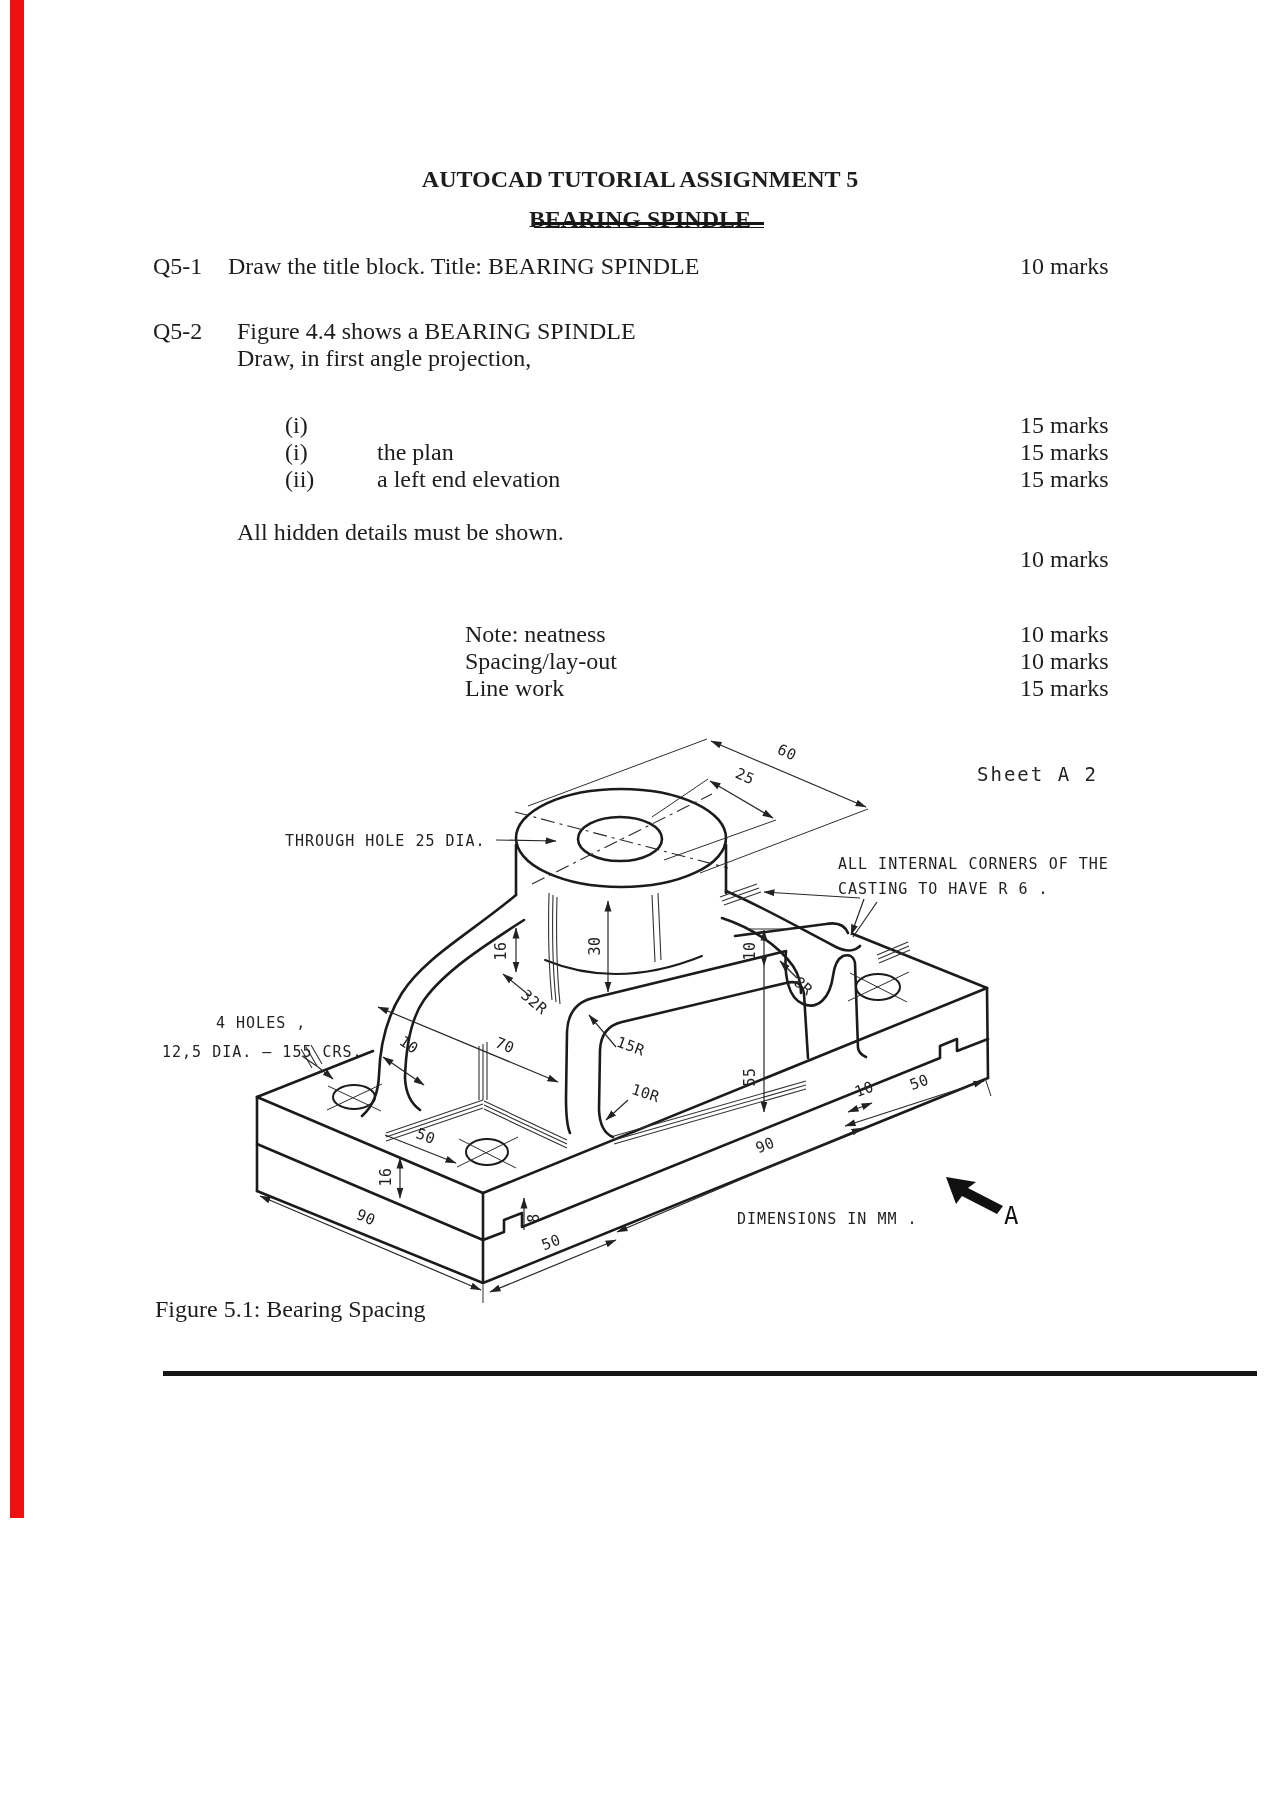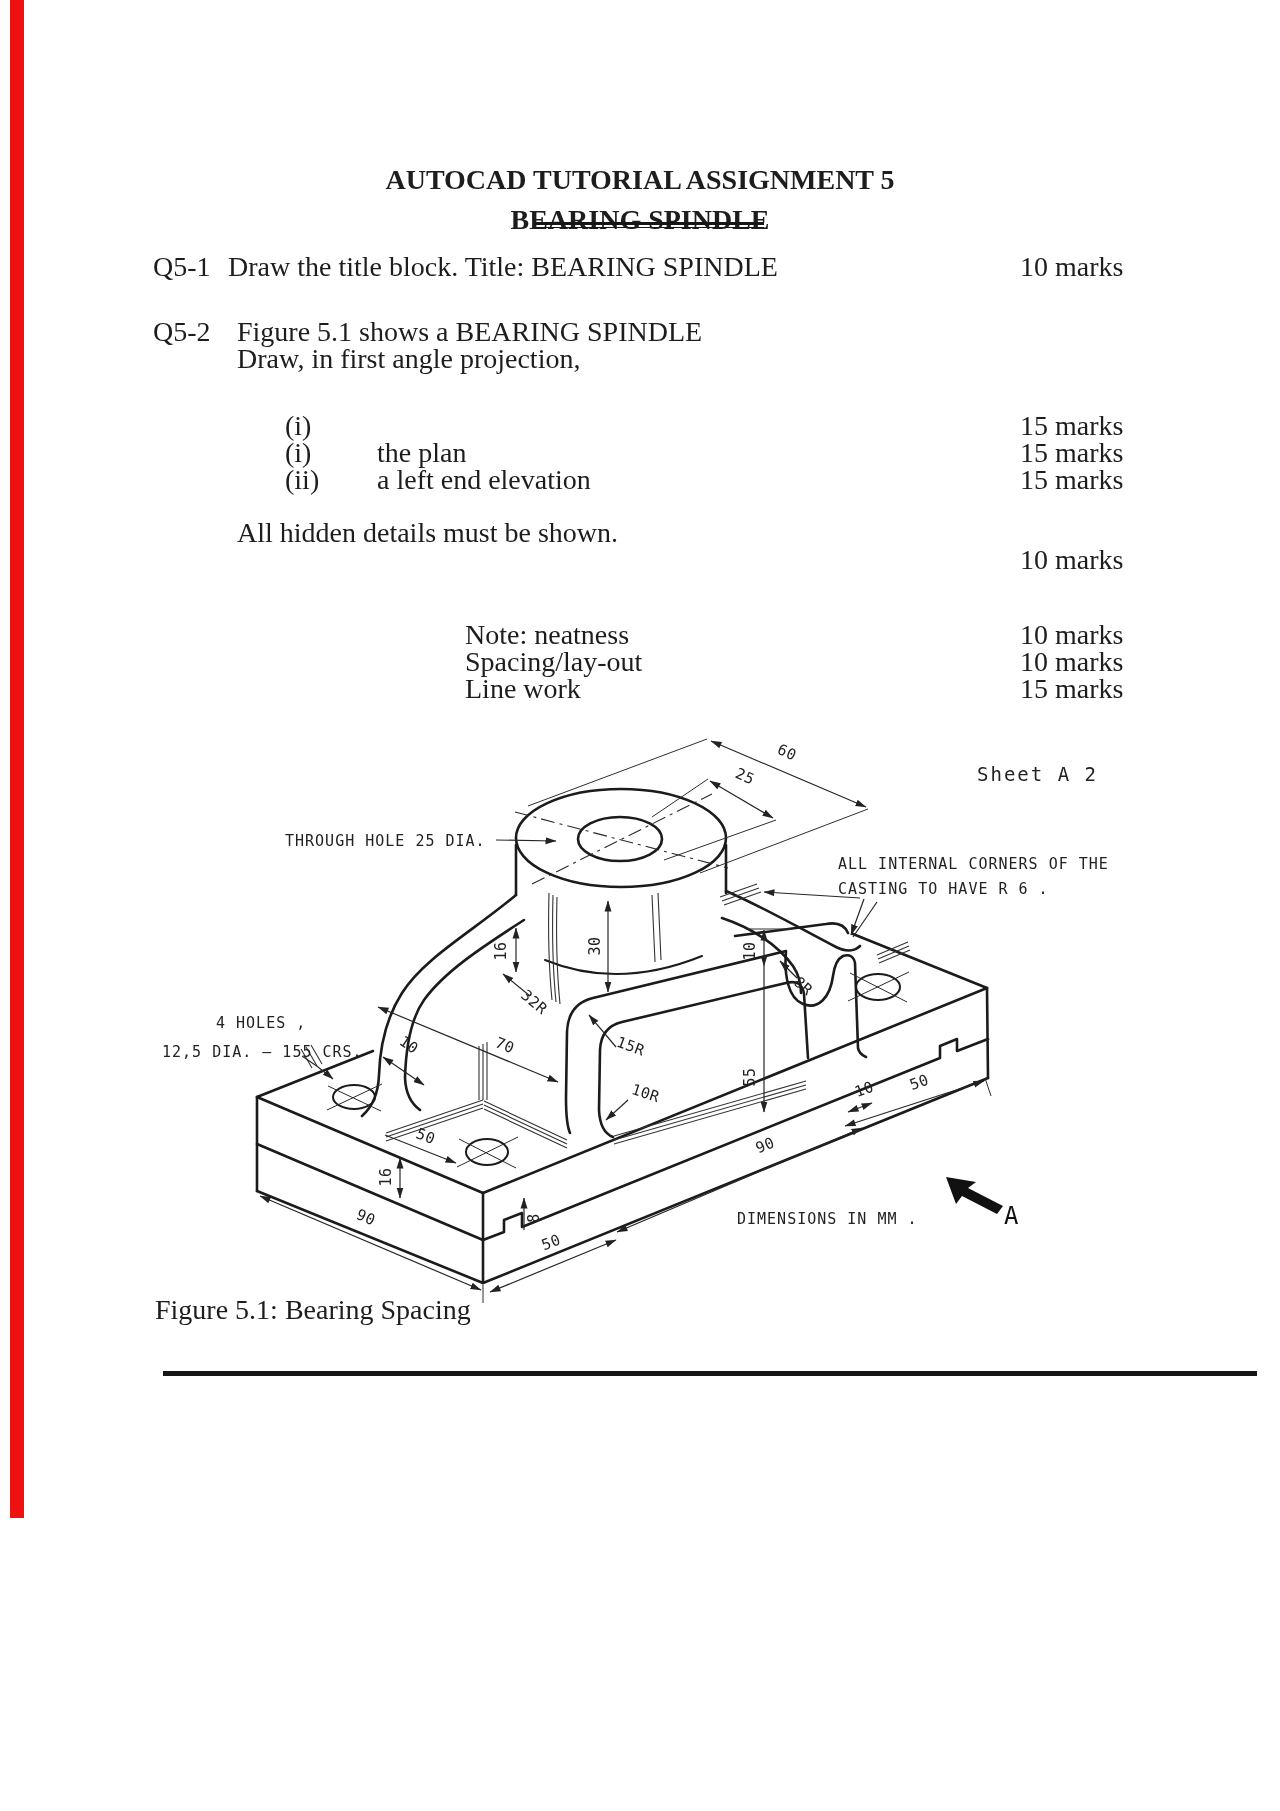--- a/index.html
+++ b/index.html
@@ -1,19 +1,19 @@
 <!DOCTYPE html>
 <html><head>
 <meta charset="utf-8">
 <style>
   html,body{margin:0;padding:0;background:#fff;}
   .page{position:relative;width:1280px;height:1811px;background:#ffffff;overflow:hidden;
         font-family:"Liberation Serif", serif;color:#1d1d1d;}
   .abs{position:absolute;text-align:center;}
-  .t{font-size:28px;line-height:27px;white-space:pre;}
+  .t{font-size:24px;line-height:27px;white-space:pre;}
   .bold{font-weight:bold;}
   .center{left:0;width:1280px;text-align:center;}
   .marks{left:1020px;}
   .redbar{left:10px;top:0;width:14px;height:1518px;background:#ee1111;}
   .uline{background:#161616;}
   .rule{left:163px;top:1371px;width:1094px;height:5px;background:#161616;}
   svg{position:absolute;left:0;top:0;}
   .obj{fill:none;stroke:#1b1b1b;stroke-width:2.6;stroke-linecap:round;stroke-linejoin:round;}
   .obj2{fill:none;stroke:#1b1b1b;stroke-width:2;stroke-linecap:round;}
   .dim{fill:none;stroke:#272727;stroke-width:1.2;}
@@ -36,21 +36,21 @@
   <div class="abs t bold center" style="top:166px">AUTOCAD TUTORIAL ASSIGNMENT 5</div>
   <div class="abs t bold center" style="top:206px">BEARING SPINDLE</div>
   <div class="abs uline" style="left:534px;top:222px;width:230px;height:3px"></div>
   <div class="abs uline" style="left:534px;top:227px;width:230px;height:1px"></div>
 
   <div class="abs t" style="left:153px;top:253px">Q5-1</div>
   <div class="abs t" style="left:228px;top:253px">Draw the title block. Title: BEARING SPINDLE</div>
   <div class="abs t marks" style="top:253px">10 marks</div>
 
   <div class="abs t" style="left:153px;top:318px">Q5-2</div>
-  <div class="abs t" style="left:237px;top:318px">Figure 5.1 shows a BEARING SPINDLE</div>
+  <div class="abs t" style="left:237px;top:318px">Figure 4.4 shows a BEARING SPINDLE</div>
   <div class="abs t" style="left:237px;top:345px">Draw, in first angle projection,</div>
 
   <div class="abs t" style="left:285px;top:412px">(i)</div>
   <div class="abs t marks" style="top:412px">15 marks</div>
 
   <div class="abs t" style="left:285px;top:439px">(i)</div>
   <div class="abs t" style="left:377px;top:439px">the plan</div>
   <div class="abs t marks" style="top:439px">15 marks</div>
 
   <div class="abs t" style="left:285px;top:466px">(ii)</div>

